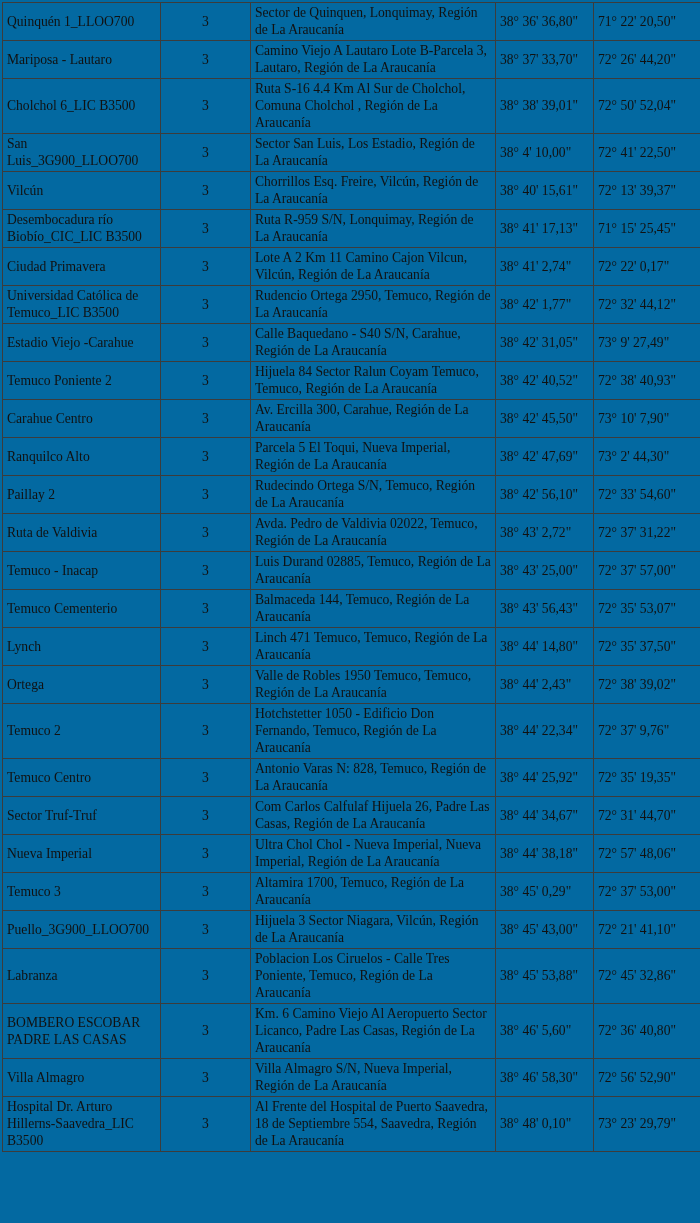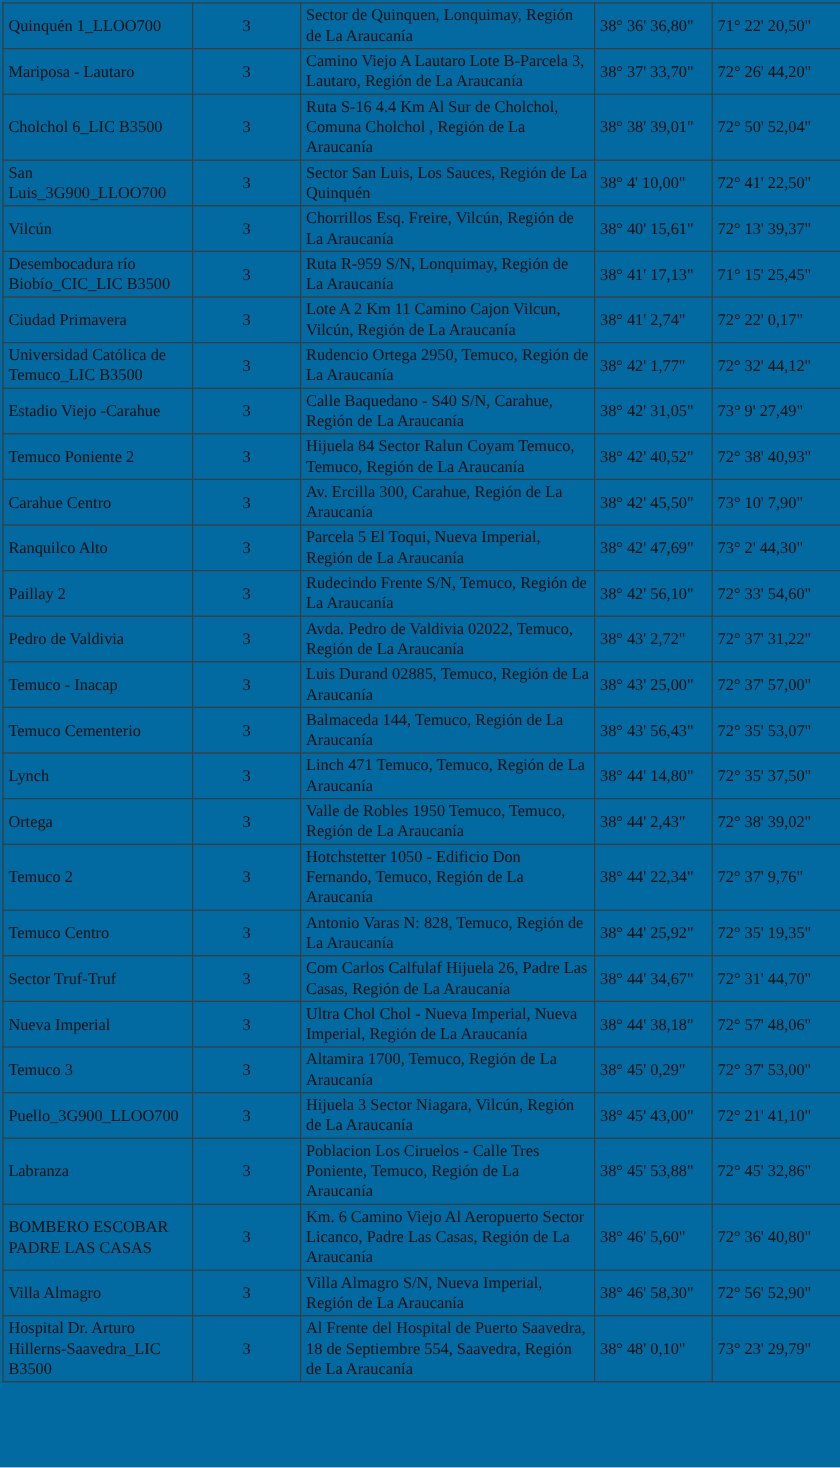--- a/index.html
+++ b/index.html
@@ -71,21 +71,21 @@
         <tr>
           <td class="c-name">Cholchol 6_LIC B3500</td>
           <td class="c-count">3</td>
           <td class="c-addr">Ruta S-16 4.4 Km Al Sur de Cholchol, Comuna Cholchol , Región de La Araucanía</td>
           <td class="c-lat">38° 38' 39,01"</td>
           <td class="c-lng">72° 50' 52,04"</td>
         </tr>
         <tr>
           <td class="c-name">San Luis_3G900_LLOO700</td>
           <td class="c-count">3</td>
-          <td class="c-addr">Sector San Luis, Los Sauces, Región de La Quinquén</td>
+          <td class="c-addr">Sector San Luis, Los Estadio, Región de La Araucanía</td>
           <td class="c-lat">38° 4' 10,00"</td>
           <td class="c-lng">72° 41' 22,50"</td>
         </tr>
         <tr>
           <td class="c-name">Vilcún</td>
           <td class="c-count">3</td>
           <td class="c-addr">Chorrillos Esq. Freire, Vilcún, Región de La Araucanía</td>
           <td class="c-lat">38° 40' 15,61"</td>
           <td class="c-lng">72° 13' 39,37"</td>
         </tr>
@@ -134,26 +134,26 @@
         <tr>
           <td class="c-name">Ranquilco Alto</td>
           <td class="c-count">3</td>
           <td class="c-addr">Parcela 5 El Toqui, Nueva Imperial, Región de La Araucanía</td>
           <td class="c-lat">38° 42' 47,69"</td>
           <td class="c-lng">73° 2' 44,30"</td>
         </tr>
         <tr>
           <td class="c-name">Paillay 2</td>
           <td class="c-count">3</td>
-          <td class="c-addr">Rudecindo Frente S/N, Temuco, Región de La Araucanía</td>
+          <td class="c-addr">Rudecindo Ortega S/N, Temuco, Región de La Araucanía</td>
           <td class="c-lat">38° 42' 56,10"</td>
           <td class="c-lng">72° 33' 54,60"</td>
         </tr>
         <tr>
-          <td class="c-name">Pedro de Valdivia</td>
+          <td class="c-name">Ruta de Valdivia</td>
           <td class="c-count">3</td>
           <td class="c-addr">Avda. Pedro de Valdivia 02022, Temuco, Región de La Araucanía</td>
           <td class="c-lat">38° 43' 2,72"</td>
           <td class="c-lng">72° 37' 31,22"</td>
         </tr>
         <tr>
           <td class="c-name">Temuco - Inacap</td>
           <td class="c-count">3</td>
           <td class="c-addr">Luis Durand 02885, Temuco, Región de La Araucanía</td>
           <td class="c-lat">38° 43' 25,00"</td>

